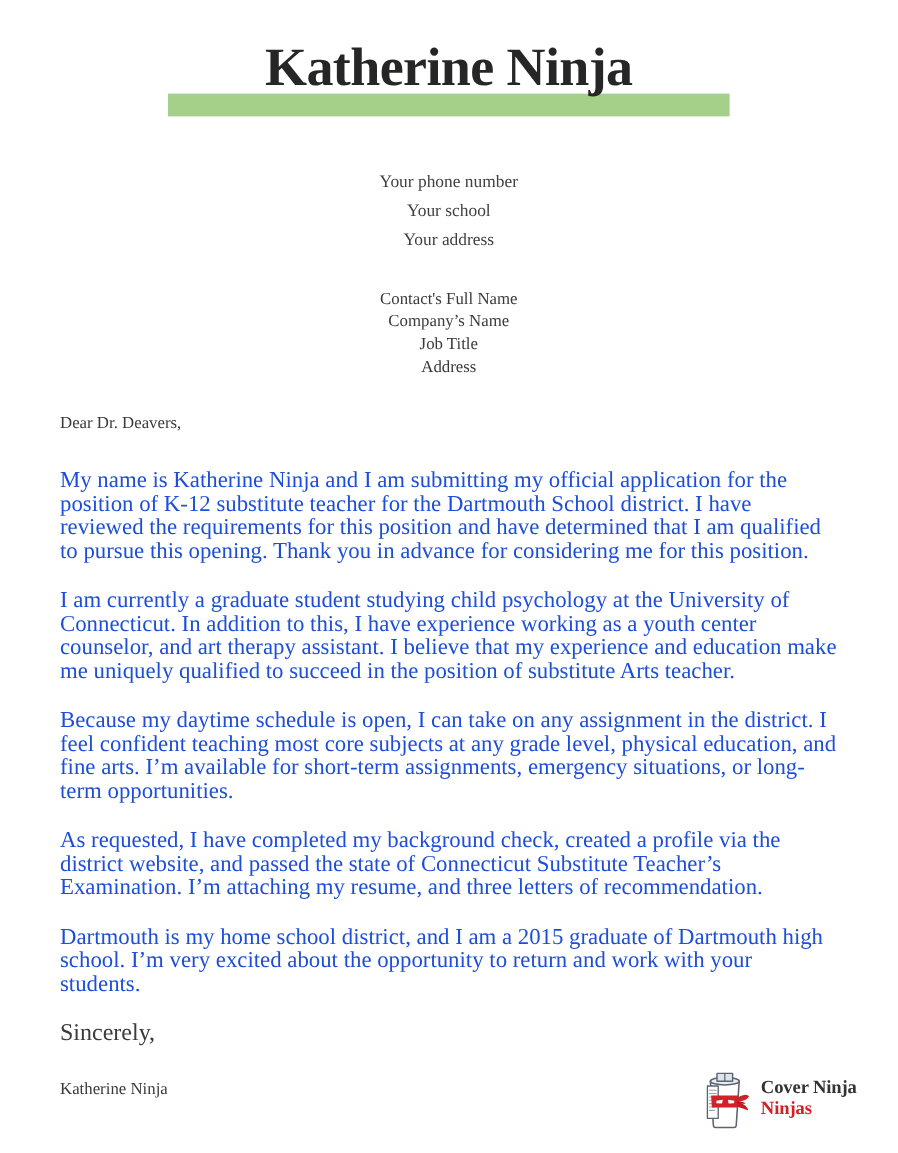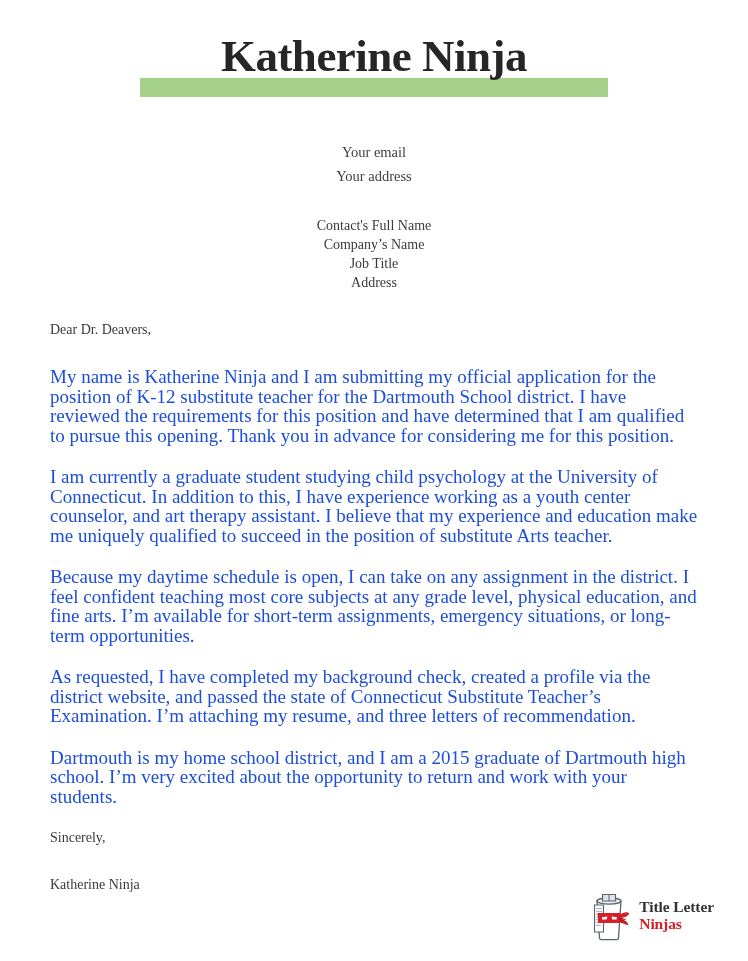--- a/index.html
+++ b/index.html
@@ -93,21 +93,21 @@
     margin-bottom: 28px;
   }
   .para {
     font-size: 19px;
     line-height: 19.5px;
     color: #1d4ed8;
     margin: 0 0 22px 0;
     text-align: left;
   }
   .closing {
-    font-size: 14px;
+    font-size: 20px;
     line-height: 19px;
     color: #3a3a3a;
     margin: 0 0 28px 0;
   }
   .signature {
     font-size: 14px;
     line-height: 19px;
     color: #3a3a3a;
     margin: 0;
   }
@@ -150,21 +150,22 @@
 <div class="page">
 
   <div class="header">
     <div class="name-wrap">
       <div class="name-bar"></div>
       <span class="name-text">Katherine Ninja</span>
     </div>
   </div>
 
   <div class="contact">
-    <div class="contact-line">Your email</div>
+    <div class="contact-line">Your phone number</div>
+    <div class="contact-line">Your school</div>
     <div class="contact-line">Your address</div>
   </div>
 
   <div class="body-area">
 
 
     <div class="recipient">
       <div class="recipient-line">Contact's Full Name</div>
       <div class="recipient-line">Company’s Name</div>
       <div class="recipient-line">Job Title</div>
@@ -210,18 +211,18 @@
 
       <path d="M14 26.2 L19.4 25.4 L18.6 28.6 L14 28.4 Z" fill="#ffffff"></path>
       <path d="M23.6 25.4 L29 26.2 L28.6 28.4 L24.2 28.6 Z" fill="#ffffff"></path>
 
       <path d="M31.6 23.5 Q39.5 19.5 41.2 22.8 Q39 26.5 32.2 27 Z" fill="#d42029"></path>
       <path d="M31.8 27.6 Q39.8 29.5 40.4 34.4 Q36.2 32.6 31.4 31.2 Z" fill="#c41a22"></path>
       <path d="M31.5 26.6 Q36.8 27.4 38.6 28.6 Q35 28.9 31.4 28.2 Z" fill="#a8141b"></path>
     </svg>
 
     <div class="logo-text">
-      <span class="logo-title">Title Letter</span>
+      <span class="logo-title">Cover Ninja</span>
       <span class="logo-sub">Ninjas</span>
     </div>
   </div>
 
 </div>
 
 </body></html>

